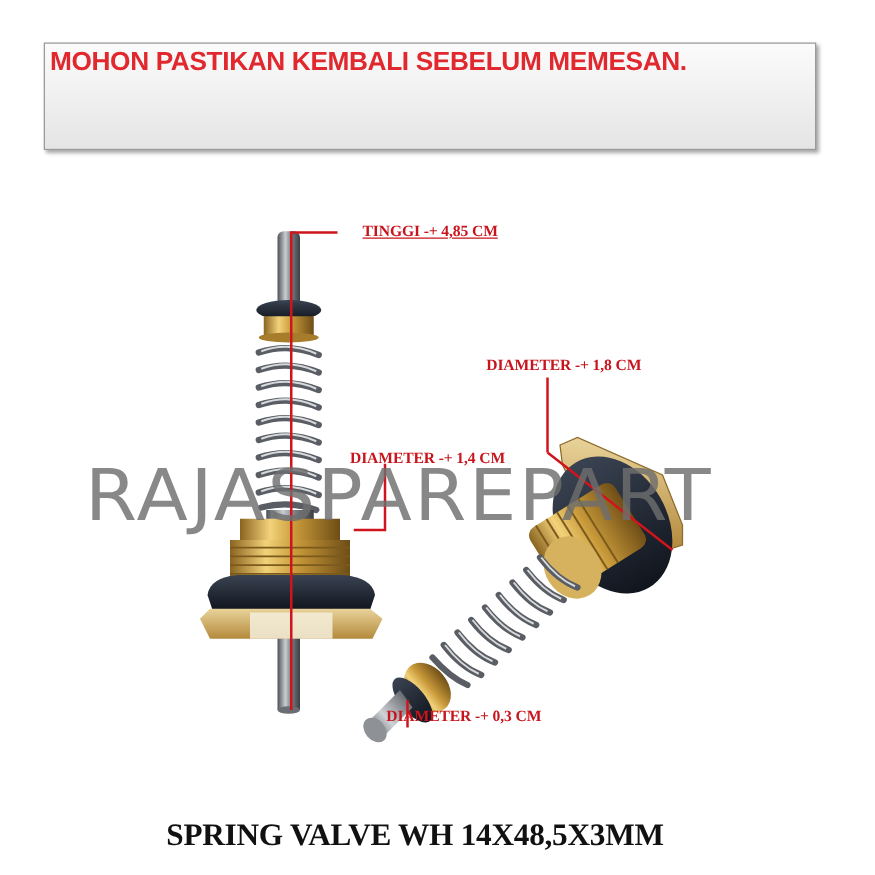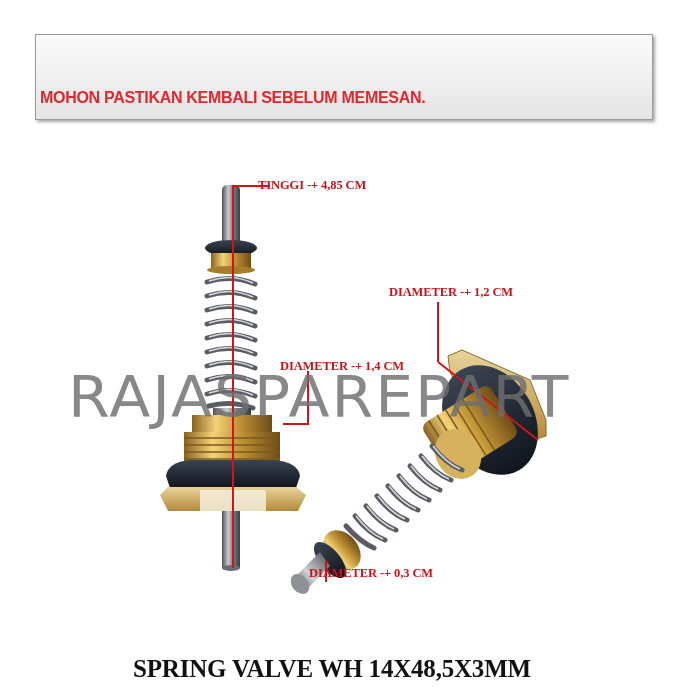--- a/index.html
+++ b/index.html
@@ -4,21 +4,21 @@
   <style>
     html, body { margin: 0; padding: 0; }
     body { width: 700px; height: 700px; background: #ffffff; position: relative; overflow: hidden; font-family: "Liberation Sans", sans-serif; }
     .notice {
       position: absolute; left: 35px; top: 34px; width: 618px; height: 86px;
       background: linear-gradient(180deg, #fbfbfb 0%, #efefef 55%, #e4e4e4 100%);
       border: 1px solid #9a9a9a;
       box-shadow: 2px 2px 3px rgba(0,0,0,0.35);
       box-sizing: border-box; padding: 2px 0 0 4px;
     }
-    .notice .warn { color: #e0282e; font-weight: bold; font-size: 16px; line-height: 26px; letter-spacing: -0.3px; white-space: nowrap; margin-top: 48px; }
+    .notice .warn { color: #e0282e; font-weight: bold; font-size: 21px; line-height: 26px; letter-spacing: -0.3px; white-space: nowrap; }
     .notice .info { color: #111; font-weight: bold; font-size: 19.5px; line-height: 28px; letter-spacing: -0.2px; }
     .label {
       position: absolute; color: #c8141c; font-family: "Liberation Serif", serif; font-weight: bold; font-size: 12.5px; white-space: nowrap; letter-spacing: -0.1px;
     }
     .watermark {
       position: absolute; left: 68px; top: 362px; font-family: "DejaVu Sans", sans-serif; font-size: 60px; color: rgba(110,110,110,0.82);
       letter-spacing: 2px; white-space: nowrap; font-weight: normal; transform: scaleY(0.95); z-index: 5; pointer-events: none;
     }
     .title {
       position: absolute; left: 0; width: 664px; top: 655px; text-align: center;
@@ -166,20 +166,20 @@
 
   <g stroke="#d0141c" stroke-width="2" fill="none">
     <polyline points="270,186 233,186 233,568"></polyline>
     <polyline points="308,371 308,424 283,424"></polyline>
     <line x1="438" y1="302" x2="438" y2="362"></line>
     <line x1="438" y1="362" x2="538" y2="440"></line>
     <line x1="326" y1="560" x2="326" y2="582"></line>
   </g>
 </svg>
 
-<div class="label" style="left:258px; top:178px;">TINGGI -+ 4,85 CM</div>
-<div class="label" style="left:389px; top:285px;">DIAMETER -+ 1,2 CM</div>
+<div class="label" style="left:290px; top:178px;text-decoration:underline;">TINGGI -+ 4,85 CM</div>
+<div class="label" style="left:389px; top:285px;">DIAMETER -+ 1,8 CM</div>
 <div class="label" style="left:268px; top:359px;margin-left:12px;">DIAMETER -+ 1,4 CM</div>
 <div class="label" style="left:309px; top:566px;">DIAMETER -+ 0,3 CM</div>
 
 <div class="watermark">RAJASPAREPART</div>
 
 <div class="title">SPRING VALVE WH 14X48,5X3MM</div>
 
 </body></html>

